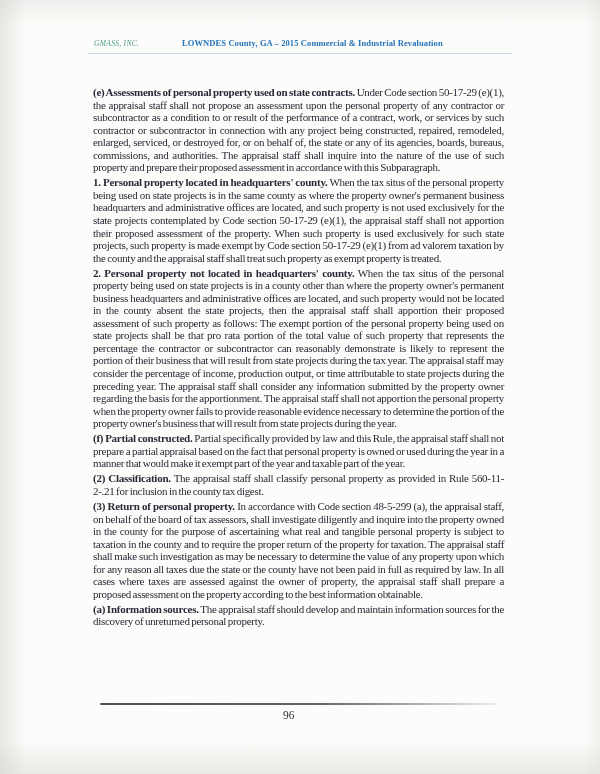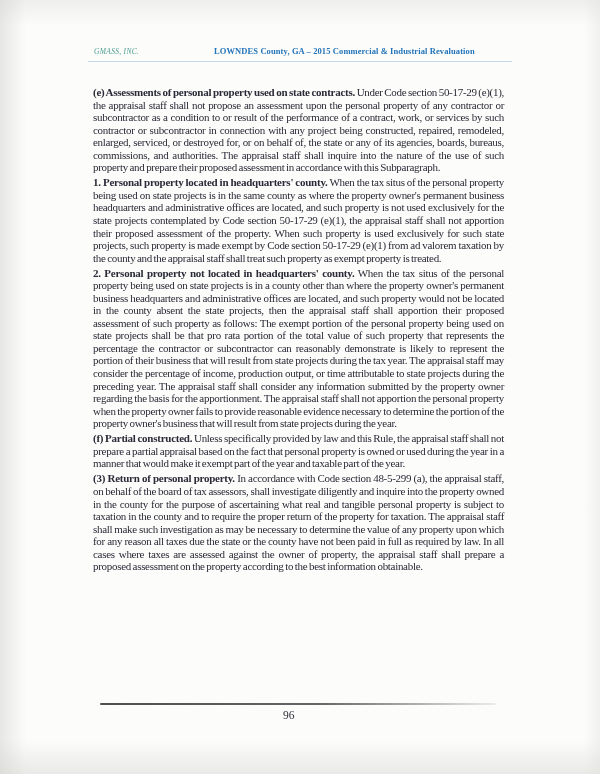--- a/index.html
+++ b/index.html
@@ -18,21 +18,21 @@
     background:
       linear-gradient(to right, rgba(205,205,202,0.45), rgba(255,255,255,0) 26px),
       linear-gradient(to bottom, rgba(218,218,215,0.40), rgba(255,255,255,0) 26px),
       linear-gradient(to left, rgba(222,222,219,0.38), rgba(255,255,255,0) 16px),
       linear-gradient(to top, rgba(210,210,207,0.45), rgba(255,255,255,0) 34px),
       #fcfcfa;
   }
   .header {
     position: absolute;
     left: 88px;
-    top: 44px;
+    top: 36px;
     width: 424px;
     height: 17px;
     border-bottom: 1px solid rgba(145,185,220,0.55);
   }
   .company {
     position: absolute;
     left: 6px;
     top: 3px;
     font-style: italic;
     font-size: 7.5px;
@@ -40,21 +40,20 @@
     color: #4d9c92;
   }
   .doc-title {
     position: absolute;
     left: 94px;
     top: 2px;
     font-weight: bold;
     font-size: 8.5px;
     letter-spacing: 0.1px;
     color: #2474ba;
-    margin-left: 32px;
   }
   .content {
     position: absolute;
     left: 93px;
     top: 86px;
     width: 411px;
     font-size: 11px;
     line-height: 12.55px;
     letter-spacing: -0.3px;
     word-spacing: -0.8px;
@@ -92,20 +91,22 @@
 
   <div class="header">
     <span class="company">GMASS, INC.</span>
     <span class="doc-title">LOWNDES County, GA – 2015 Commercial &amp; Industrial Revaluation</span>
   </div>
 
   <div class="content">
     <p><b>(e) Assessments of personal property used on state contracts.</b> <span>Under Code section 50-17-29 (e)(1), the appraisal staff shall not propose an assessment upon the personal property of any contractor or subcontractor as a condition to or result of the performance of a contract, work, or services by such contractor or subcontractor in connection with any project being constructed, repaired, remodeled, enlarged, serviced, or destroyed for, or on behalf of, the state or any of its agencies, boards, bureaus, commissions, and authorities. The appraisal staff shall inquire into the nature of the use of such property and prepare their proposed assessment in accordance with this Subparagraph.</span></p>
     <p><b>1. Personal property located in headquarters' county.</b> <span>When the tax situs of the personal property being used on state projects is in the same county as where the property owner's permanent business headquarters and administrative offices are located, and such property is not used exclusively for the state projects contemplated by Code section 50-17-29 (e)(1), the appraisal staff shall not apportion their proposed assessment of the property. When such property is used exclusively for such state projects, such property is made exempt by Code section 50-17-29 (e)(1) from ad valorem taxation by the county and the appraisal staff shall treat such property as exempt property is treated.</span></p>
     <p><b>2. Personal property not located in headquarters' county.</b> <span>When the tax situs of the personal property being used on state projects is in a county other than where the property owner's permanent business headquarters and administrative offices are located, and such property would not be located in the county absent the state projects, then the appraisal staff shall apportion their proposed assessment of such property as follows: The exempt portion of the personal property being used on state projects shall be that pro rata portion of the total value of such property that represents the percentage the contractor or subcontractor can reasonably demonstrate is likely to represent the portion of their business that will result from state projects during the tax year. The appraisal staff may consider the percentage of income, production output, or time attributable to state projects during the preceding year. The appraisal staff shall consider any information submitted by the property owner regarding the basis for the apportionment. The appraisal staff shall not apportion the personal property when the property owner fails to provide reasonable evidence necessary to determine the portion of the property owner's business that will result from state projects during the year.</span></p>
-    <p><b>(f) Partial constructed.</b> <span>Unless specifically provided by law and this Rule, the appraisal staff shall not prepare a partial appraisal based on the fact that personal property is owned or used during the year in a manner that would make it exempt part of the year and taxable part of the year.</span></p>
+    <p><b>(f) Partial constructed.</b> <span>Partial specifically provided by law and this Rule, the appraisal staff shall not prepare a partial appraisal based on the fact that personal property is owned or used during the year in a manner that would make it exempt part of the year and taxable part of the year.</span></p>
+    <p><b>(2) Classification.</b> <span>The appraisal staff shall classify personal property as provided in Rule 560-11-2-.21 for inclusion in the county tax digest.</span></p>
     <p><b>(3) Return of personal property.</b> <span>In accordance with Code section 48-5-299 (a), the appraisal staff, on behalf of the board of tax assessors, shall investigate diligently and inquire into the property owned in the county for the purpose of ascertaining what real and tangible personal property is subject to taxation in the county and to require the proper return of the property for taxation. The appraisal staff shall make such investigation as may be necessary to determine the value of any property upon which for any reason all taxes due the state or the county have not been paid in full as required by law. In all cases where taxes are assessed against the owner of property, the appraisal staff shall prepare a proposed assessment on the property according to the best information obtainable.</span></p>
+    <p><b>(a) Information sources.</b> <span>The appraisal staff should develop and maintain information sources for the discovery of unreturned personal property.</span></p>
   </div>
 
   <div class="footer-rule"></div>
   <div class="page-number">96</div>
 
 </div>
 
 </body></html>

